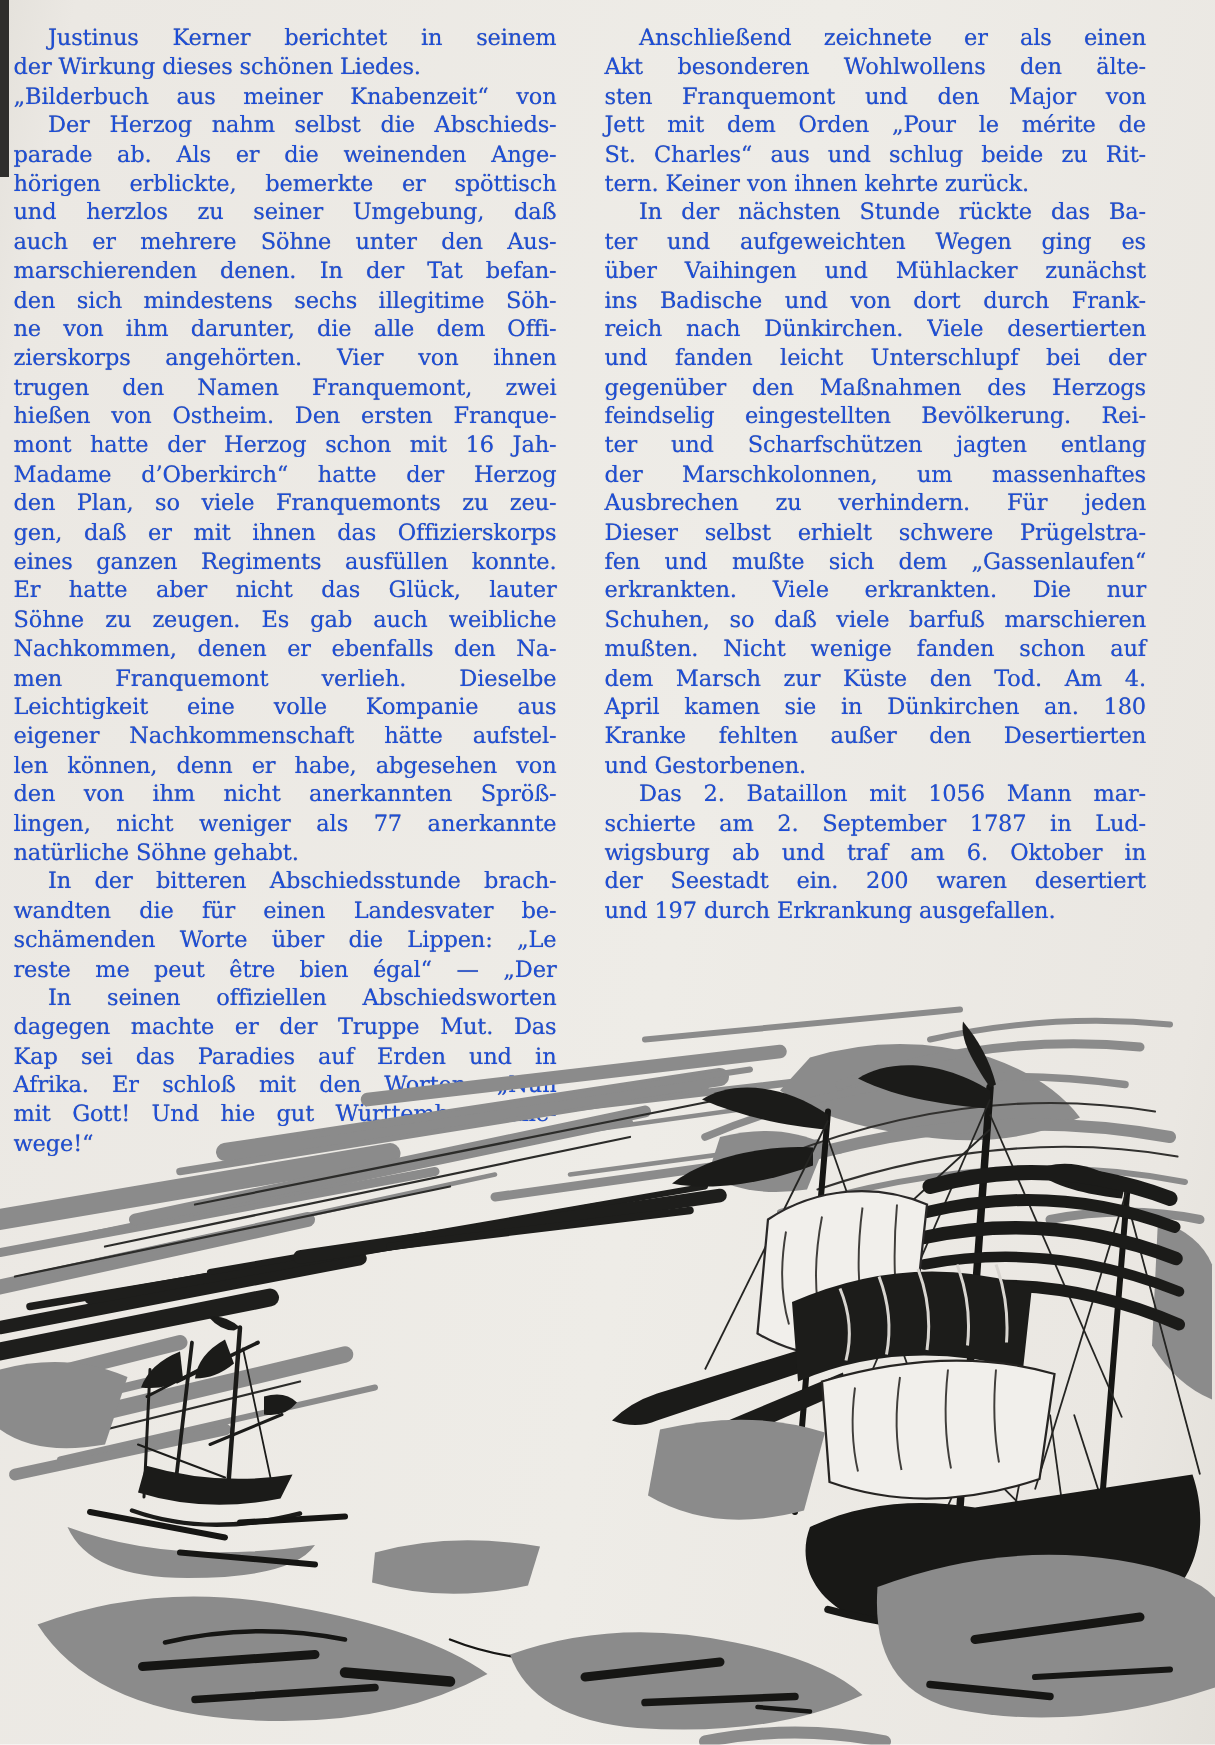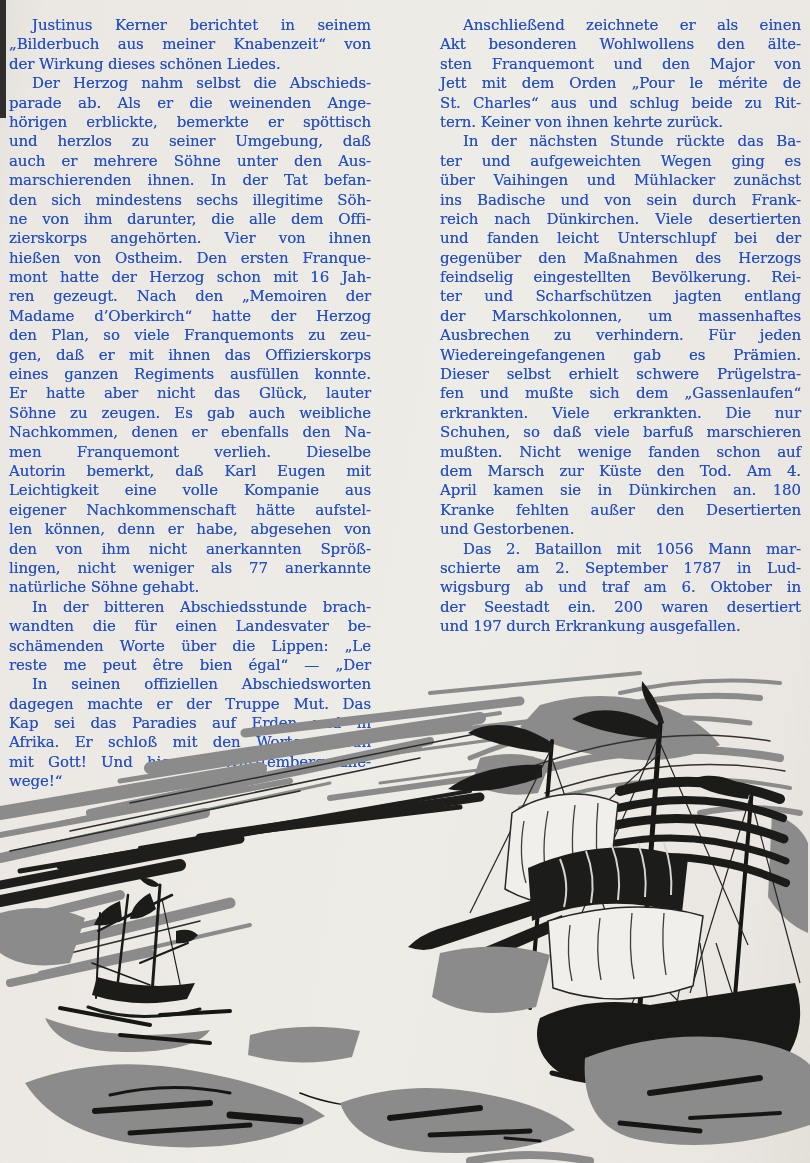--- a/index.html
+++ b/index.html
@@ -5,21 +5,21 @@
   html,body{margin:0;padding:0;}
   body{
     width:810px;height:1163px;position:relative;overflow:hidden;
     background:linear-gradient(100deg,#e4e1db 0%,#ebe8e3 5%,#eeece7 55%,#eae7e2 90%,#e3e0da 100%);
     font-family:"DejaVu Serif","Liberation Serif",serif;
   }
   .page{position:absolute;inset:0;}
   .scan-edge{position:absolute;left:0;top:0;width:6px;height:118px;background:#2f2e2c;}
   .column{position:absolute;top:16px;font-size:15px;color:#1d4ed8;}
   #col-left{left:9px;width:362px;}
-  #col-right{left:403px;width:361px;margin-left:37px;}
+  #col-right{left:403px;width:361px;}
   .para{margin:0;padding:0;}
   .line{
     height:19.4px;line-height:19.4px;
     text-align:justify;text-align-last:justify;
     letter-spacing:-0.1px;white-space:nowrap;
     text-shadow:0 0 .45px rgba(40,38,36,.55);
   }
   .line{white-space:normal;}
   .line.first{text-indent:23px;}
   .line.last{text-align-last:left;}
@@ -28,45 +28,44 @@
 </head>
 <body>
 
 <div class="page">
 
   <div class="scan-edge"></div>
 
   <div class="column" id="col-left">
       <div class="para">
         <div class="line first">Justinus Kerner berichtet in seinem</div>
+        <div class="line last">der Wirkung dieses schönen Liedes.</div>
         <div class="line">„Bilderbuch aus meiner Knabenzeit“ von</div>
-        <div class="line last">der Wirkung dieses schönen Liedes.</div>
       </div>
       <div class="para">
         <div class="line first">Der Herzog nahm selbst die Abschieds-</div>
         <div class="line">parade ab. Als er die weinenden Ange-</div>
         <div class="line">hörigen erblickte, bemerkte er spöttisch</div>
         <div class="line">und herzlos zu seiner Umgebung, daß</div>
         <div class="line">auch er mehrere Söhne unter den Aus-</div>
-        <div class="line">marschierenden ihnen. In der Tat befan-</div>
+        <div class="line">marschierenden denen. In der Tat befan-</div>
         <div class="line">den sich mindestens sechs illegitime Söh-</div>
         <div class="line">ne von ihm darunter, die alle dem Offi-</div>
         <div class="line">zierskorps angehörten. Vier von ihnen</div>
+        <div class="line">trugen den Namen Franquemont, zwei</div>
         <div class="line">hießen von Ostheim. Den ersten Franque-</div>
         <div class="line">mont hatte der Herzog schon mit 16 Jah-</div>
-        <div class="line">ren gezeugt. Nach den „Memoiren der</div>
         <div class="line">Madame d’Oberkirch“ hatte der Herzog</div>
         <div class="line">den Plan, so viele Franquemonts zu zeu-</div>
         <div class="line">gen, daß er mit ihnen das Offizierskorps</div>
         <div class="line">eines ganzen Regiments ausfüllen konnte.</div>
         <div class="line">Er hatte aber nicht das Glück, lauter</div>
         <div class="line">Söhne zu zeugen. Es gab auch weibliche</div>
         <div class="line">Nachkommen, denen er ebenfalls den Na-</div>
         <div class="line">men Franquemont verlieh. Dieselbe</div>
-        <div class="line">Autorin bemerkt, daß Karl Eugen mit</div>
         <div class="line">Leichtigkeit eine volle Kompanie aus</div>
         <div class="line">eigener Nachkommenschaft hätte aufstel-</div>
         <div class="line">len können, denn er habe, abgesehen von</div>
         <div class="line">den von ihm nicht anerkannten Spröß-</div>
         <div class="line">lingen, nicht weniger als 77 anerkannte</div>
         <div class="line last">natürliche Söhne gehabt.</div>
       </div>
       <div class="para">
         <div class="line first">In der bitteren Abschiedsstunde brach-</div>
         <div class="line">wandten die für einen Landesvater be-</div>
@@ -88,29 +87,28 @@
         <div class="line">Akt besonderen Wohlwollens den älte-</div>
         <div class="line">sten Franquemont und den Major von</div>
         <div class="line">Jett mit dem Orden „Pour le mérite de</div>
         <div class="line">St. Charles“ aus und schlug beide zu Rit-</div>
         <div class="line last">tern. Keiner von ihnen kehrte zurück.</div>
       </div>
       <div class="para">
         <div class="line first">In der nächsten Stunde rückte das Ba-</div>
         <div class="line">ter und aufgeweichten Wegen ging es</div>
         <div class="line">über Vaihingen und Mühlacker zunächst</div>
-        <div class="line">ins Badische und von sein durch Frank-</div>
+        <div class="line">ins Badische und von dort durch Frank-</div>
         <div class="line">reich nach Dünkirchen. Viele desertierten</div>
         <div class="line">und fanden leicht Unterschlupf bei der</div>
         <div class="line">gegenüber den Maßnahmen des Herzogs</div>
         <div class="line">feindselig eingestellten Bevölkerung. Rei-</div>
         <div class="line">ter und Scharfschützen jagten entlang</div>
         <div class="line">der Marschkolonnen, um massenhaftes</div>
         <div class="line">Ausbrechen zu verhindern. Für jeden</div>
-        <div class="line">Wiedereingefangenen gab es Prämien.</div>
         <div class="line">Dieser selbst erhielt schwere Prügelstra-</div>
         <div class="line">fen und mußte sich dem „Gassenlaufen“</div>
         <div class="line">erkrankten. Viele erkrankten. Die nur</div>
         <div class="line">Schuhen, so daß viele barfuß marschieren</div>
         <div class="line">mußten. Nicht wenige fanden schon auf</div>
         <div class="line">dem Marsch zur Küste den Tod. Am 4.</div>
         <div class="line">April kamen sie in Dünkirchen an. 180</div>
         <div class="line">Kranke fehlten außer den Desertierten</div>
         <div class="line last">und Gestorbenen.</div>
       </div>

